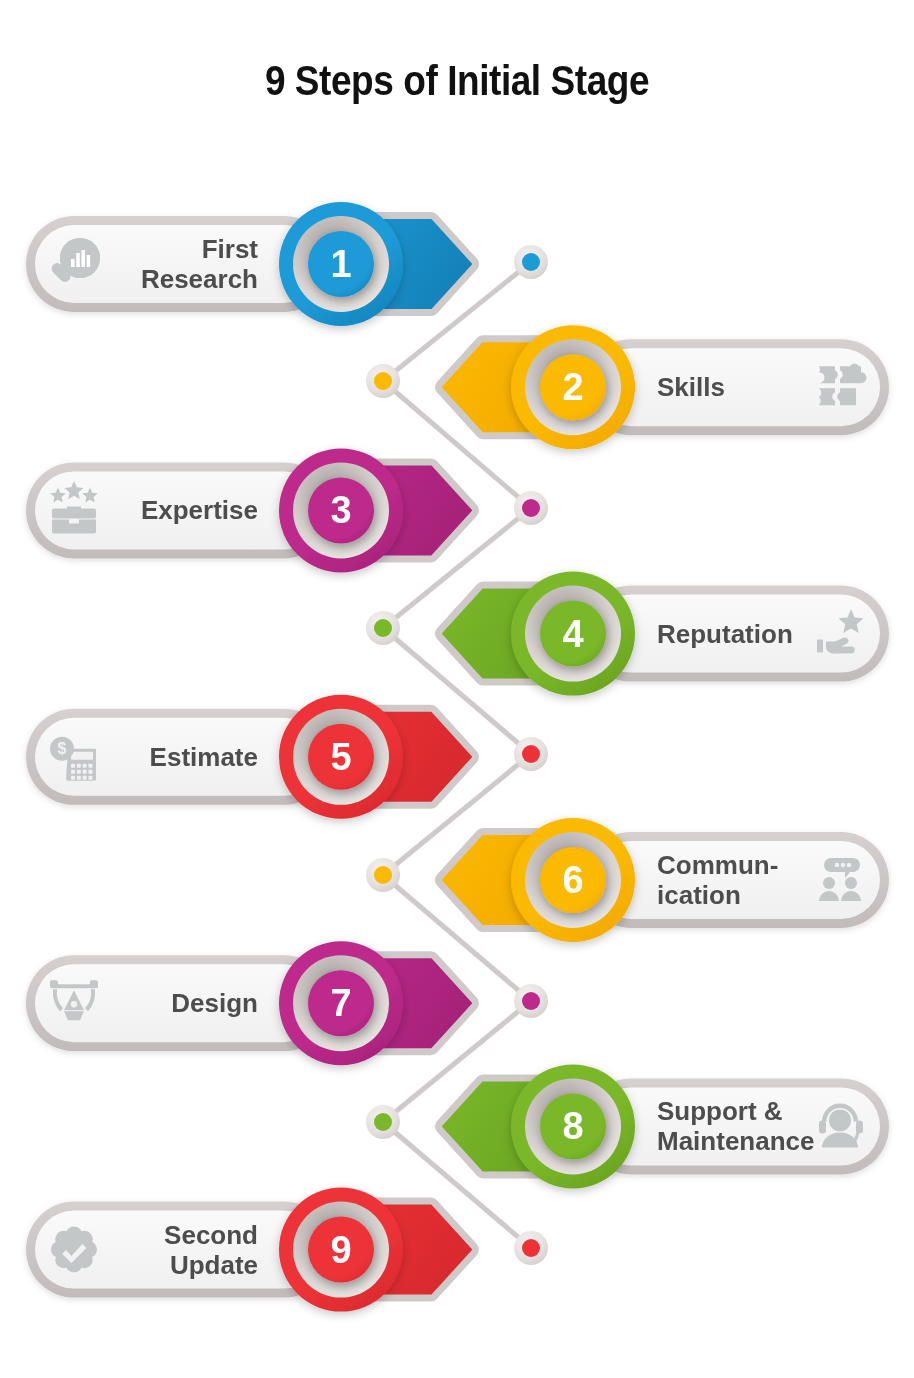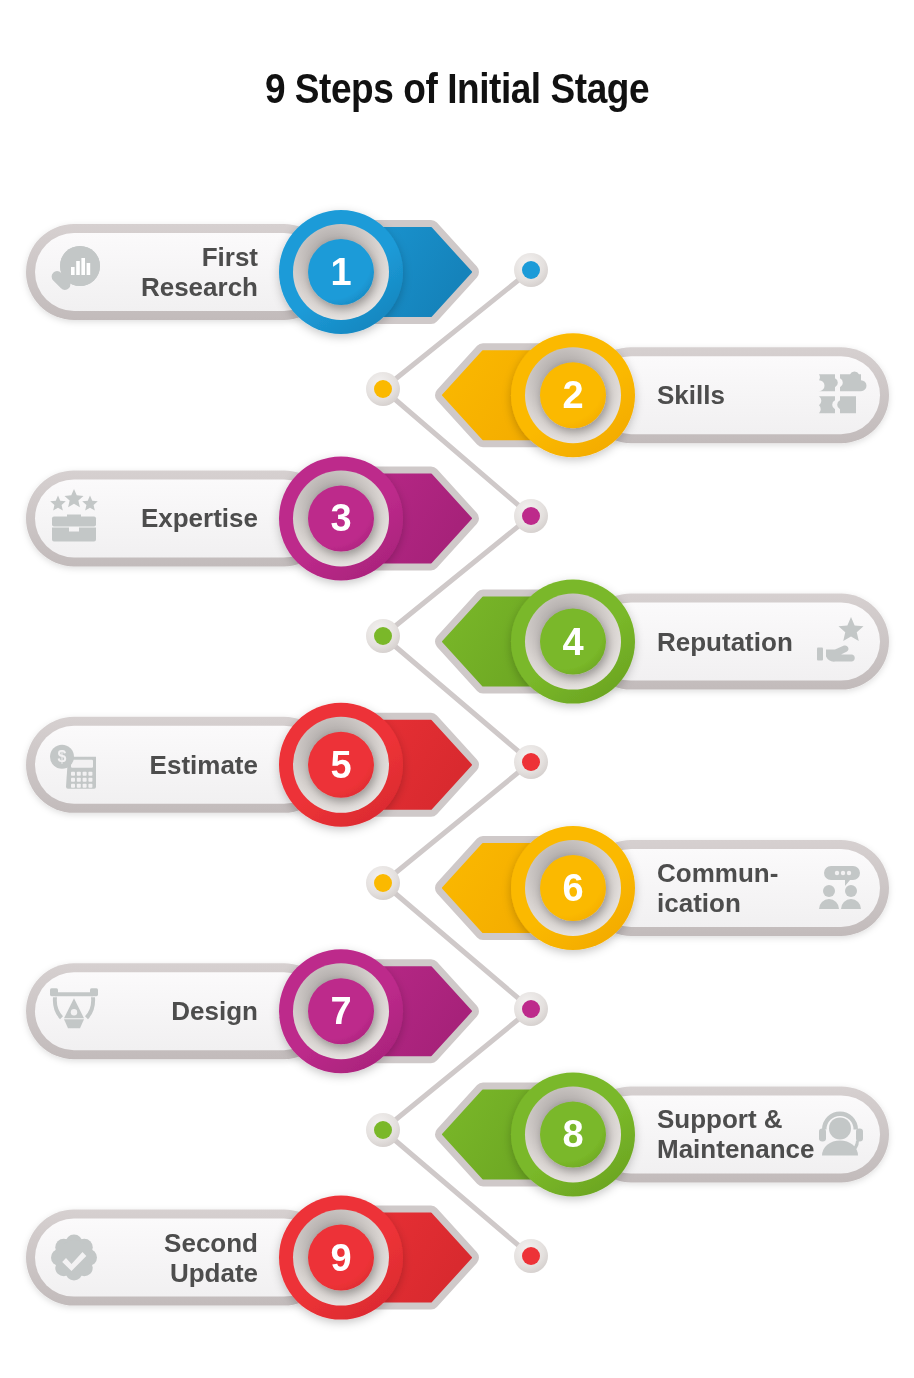--- a/index.html
+++ b/index.html
@@ -10,21 +10,21 @@
   body {
     width: 914px;
     height: 1378px;
     position: relative;
     overflow: hidden;
     font-family: "Liberation Sans", sans-serif;
   }
 
   #infographic {
     position: absolute;
-    left: 0; top: 12px;
+    left: 0; top: 4px;
     width: 914px;
     height: 976px;
   }
 
   #page-title {
     position: absolute;
     left: 0;
     top: 52px;
     width: 914px;
     text-align: center;

